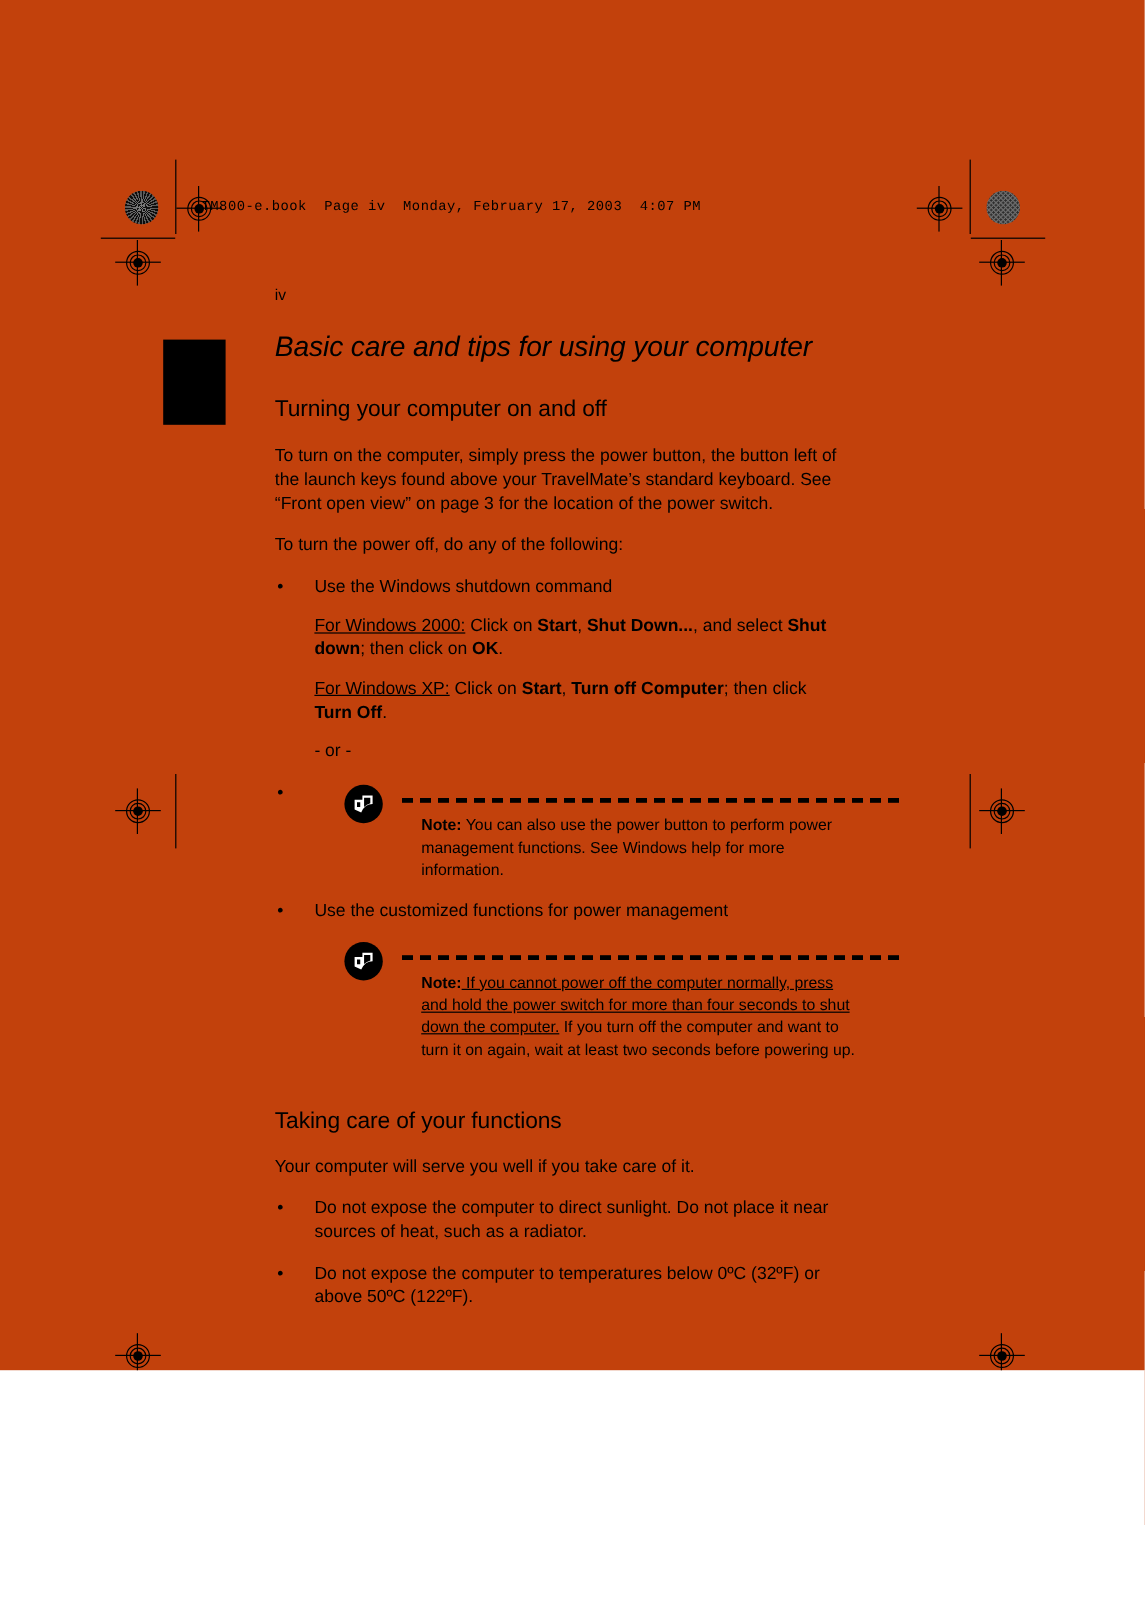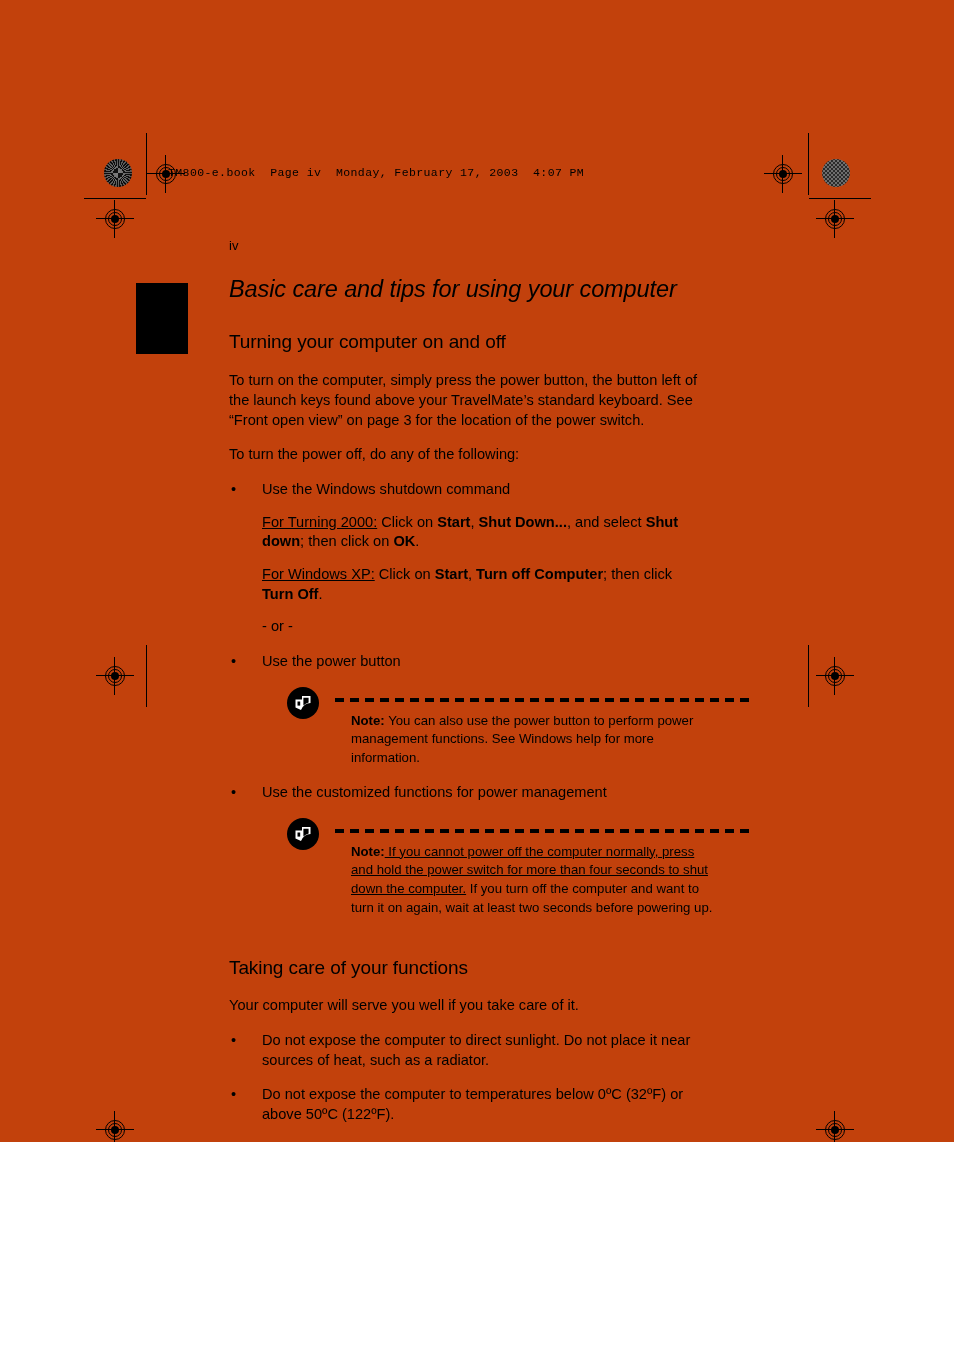--- a/index.html
+++ b/index.html
@@ -323,27 +323,26 @@
     <h2 class="doc-sub">Turning your computer on and off</h2>
 
     <p class="body">To turn on the computer, simply press the power button, the button left of the launch keys found above your TravelMate’s standard keyboard. See “Front open view” on page 3 for the location of the power switch.</p>
 
     <p class="body">To turn the power off, do any of the following:</p>
 
     <ul class="bullets">
 
       <li>
         <p>Use the Windows shutdown command</p>
-        <p><u>For Turning 2000:</u><span> Click on </span><b>Start</b><span>, </span><b>Shut Down...</b><span>, and select </span><b>Shut down</b><span>; then click on </span><b>OK</b><span>.</span></p>
+        <p><u>For Windows 2000:</u><span> Click on </span><b>Start</b><span>, </span><b>Shut Down...</b><span>, and select </span><b>Shut down</b><span>; then click on </span><b>OK</b><span>.</span></p>
         <p><u>For Windows XP:</u><span> Click on </span><b>Start</b><span>, </span><b>Turn off Computer</b><span>; then click </span><b>Turn Off</b><span>.</span></p>
         <p>- or -</p>
       </li>
 
       <li>
-        <p>Use the power button</p>
         <div class="note-block">
           <span class="acer-note-icon">
             <svg viewBox="0 0 36 36" width="36" height="36" aria-hidden="true">
               <circle cx="18" cy="18" r="16" fill="#000000"></circle>
               <path d="M10.5 22.5 L10.5 14.5 L17 14.5 L17 11 L25.5 11 L25.5 18 Q19 18 16 25 Z" fill="#ffffff"></path>
               <path d="M12.5 16.5 L15.2 16.5 L15.2 20.6 L12.5 20.6 Z" fill="#000000"></path>
               <path d="M18.4 12.8 L23.6 12.8 L23.6 17.4 Q20.6 18.4 18.4 20.4 Z" fill="#000000"></path>
             </svg>
           </span>
           <span class="note-rule"></span>

